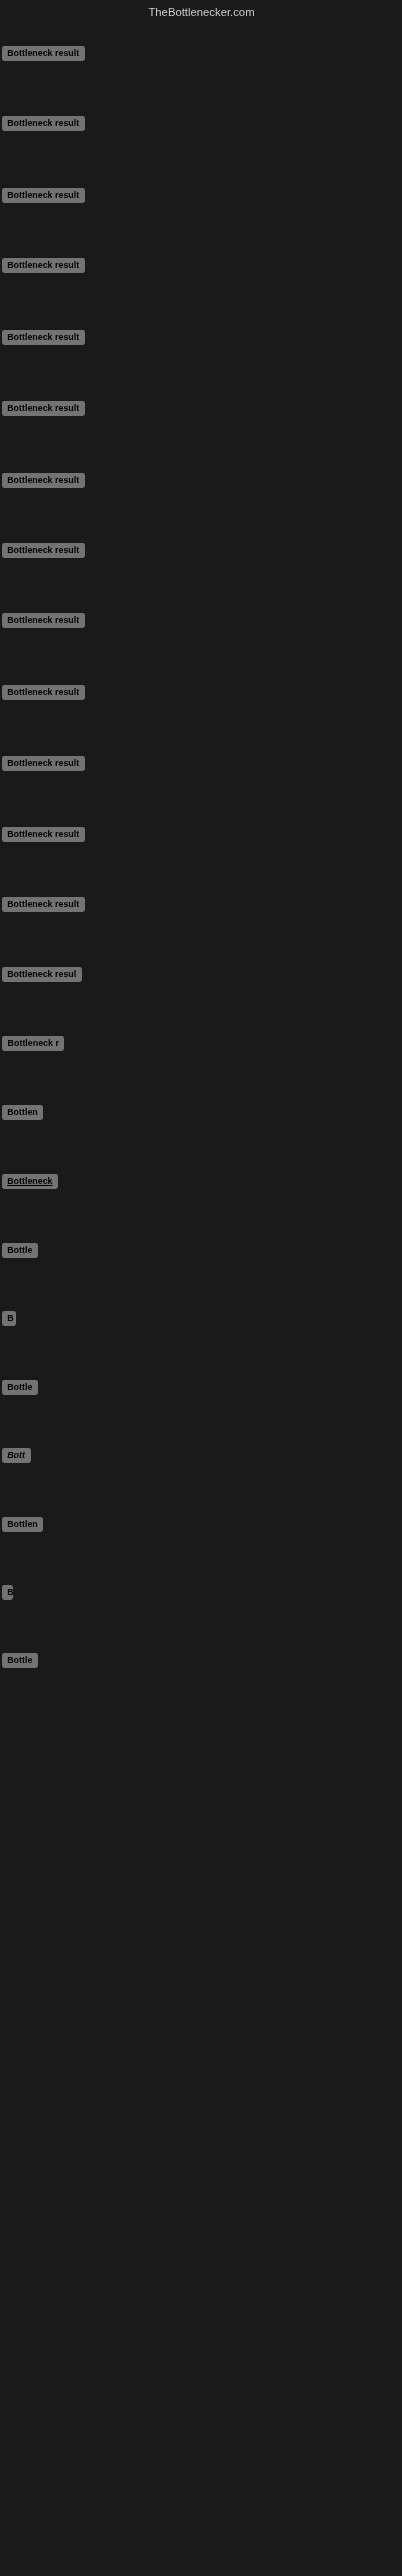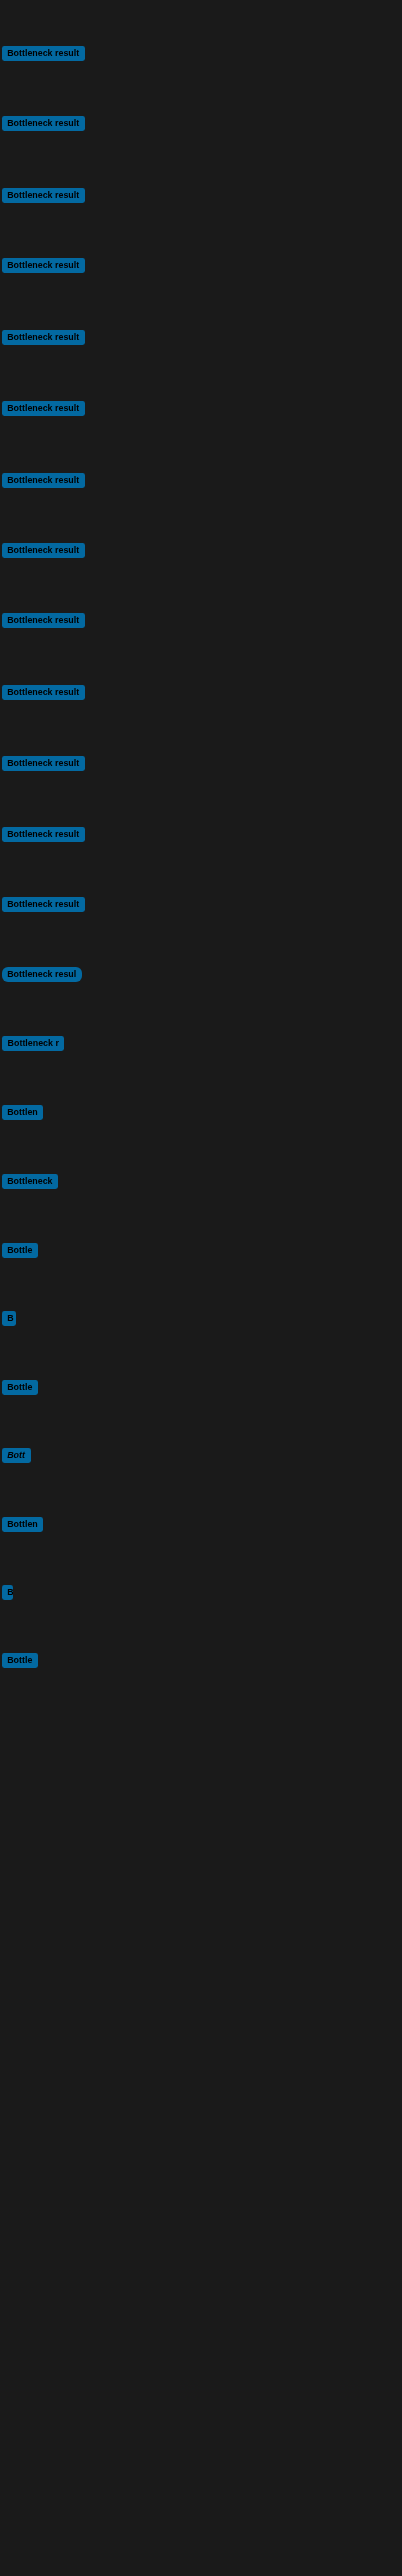--- a/index.html
+++ b/index.html
@@ -19,55 +19,56 @@
     .site-title {
       text-align: center;
       color: #cccccc;
       font-size: 11.3px;
       padding: 6.4px 0 3.2px 0;
       font-weight: normal;
     }
 
     .badge {
       display: inline-block;
-      background-color: #0369a1;
+      background-color: #737373;
       color: #000;
       font-size: 8.9px;
       font-weight: bold;
       padding: 2.4px 5.6px;
       border-radius: 2.4px;
       white-space: nowrap;
       overflow: hidden;
     }
   </style>
 </head>
 <body>
 
 <div style="position:relative; width:403px; min-height:2576px; background:#1a1a1a;">
 
+  <div class="site-title">TheBottlenecker.com</div>
 
   <div id="badges-container"></div>
 
 <div style="position: absolute; top: 46px; left: 1.6px;"><span class="badge" style="max-width: 97px;">Bottleneck result</span></div>
     <div style="position: absolute; top: 116px; left: 1.6px;"><span class="badge" style="max-width: 97px;">Bottleneck result</span></div>
     <div style="position: absolute; top: 188px; left: 1.6px;"><span class="badge" style="max-width: 97px;">Bottleneck result</span></div>
     <div style="position: absolute; top: 258px; left: 1.6px;"><span class="badge" style="max-width: 97px;">Bottleneck result</span></div>
     <div style="position: absolute; top: 330px; left: 1.6px;"><span class="badge" style="max-width: 97px;">Bottleneck result</span></div>
     <div style="position: absolute; top: 401px; left: 1.6px;"><span class="badge" style="max-width: 97px;">Bottleneck result</span></div>
     <div style="position: absolute; top: 473px; left: 1.6px;"><span class="badge" style="max-width: 97px;">Bottleneck result</span></div>
     <div style="position: absolute; top: 543px; left: 1.6px;"><span class="badge" style="max-width: 97px;">Bottleneck result</span></div>
     <div style="position: absolute; top: 613px; left: 1.6px;"><span class="badge" style="max-width: 97px;">Bottleneck result</span></div>
     <div style="position: absolute; top: 685px; left: 1.6px;"><span class="badge" style="max-width: 97px;">Bottleneck result</span></div>
     <div style="position: absolute; top: 756px; left: 1.6px;"><span class="badge" style="max-width: 97px;">Bottleneck result</span></div>
     <div style="position: absolute; top: 827px; left: 1.6px;"><span class="badge" style="max-width: 89px;">Bottleneck result</span></div>
     <div style="position: absolute; top: 897px; left: 1.6px;"><span class="badge" style="max-width: 89px;">Bottleneck result</span></div>
-    <div style="position: absolute; top: 967px; left: 1.6px;"><span class="badge" style="max-width: 81px; border-radius: 6px;">Bottleneck resul</span></div>
+    <div style="position: absolute; top: 967px; left: 1.6px;"><span class="badge" style="max-width: 81px;">Bottleneck resul</span></div>
     <div style="position: absolute; top: 1036px; left: 2px;"><span class="badge" style="max-width: 64px;">Bottleneck r</span></div>
     <div style="position: absolute; top: 1105px; left: 1.6px;"><span class="badge" style="max-width: 44px;">Bottlen</span></div>
-    <div style="position: absolute; top: 1174px; left: 1.6px;"><span class="badge" style="max-width: 56px;">Bottleneck</span></div>
+    <div style="position: absolute; top: 1174px; left: 1.6px;"><span class="badge" style="max-width: 56px; text-decoration: underline;">Bottleneck</span></div>
     <div style="position: absolute; top: 1243px; left: 1.6px;"><span class="badge" style="max-width: 39px;">Bottle</span></div>
     <div style="position: absolute; top: 1311px; left: 1.6px;"><span class="badge" style="max-width: 14.5px;">B</span></div>
     <div style="position: absolute; top: 1380px; left: 1.6px;"><span class="badge" style="max-width: 39px;">Bottle</span></div>
     <div style="position: absolute; top: 1448px; left: 1.6px;"><span class="badge" style="max-width: 31px; font-style: italic;">Bott</span></div>
     <div style="position: absolute; top: 1517px; left: 1.6px;"><span class="badge" style="max-width: 44px;">Bottlen</span></div>
     <div style="position: absolute; top: 1585px; left: 1.6px;"><span class="badge" style="max-width: 11.3px;">B</span></div>
     <div style="position: absolute; top: 1653px; left: 1.6px;"><span class="badge" style="max-width: 39px;">Bottle</span></div>
   </div>
 
 

